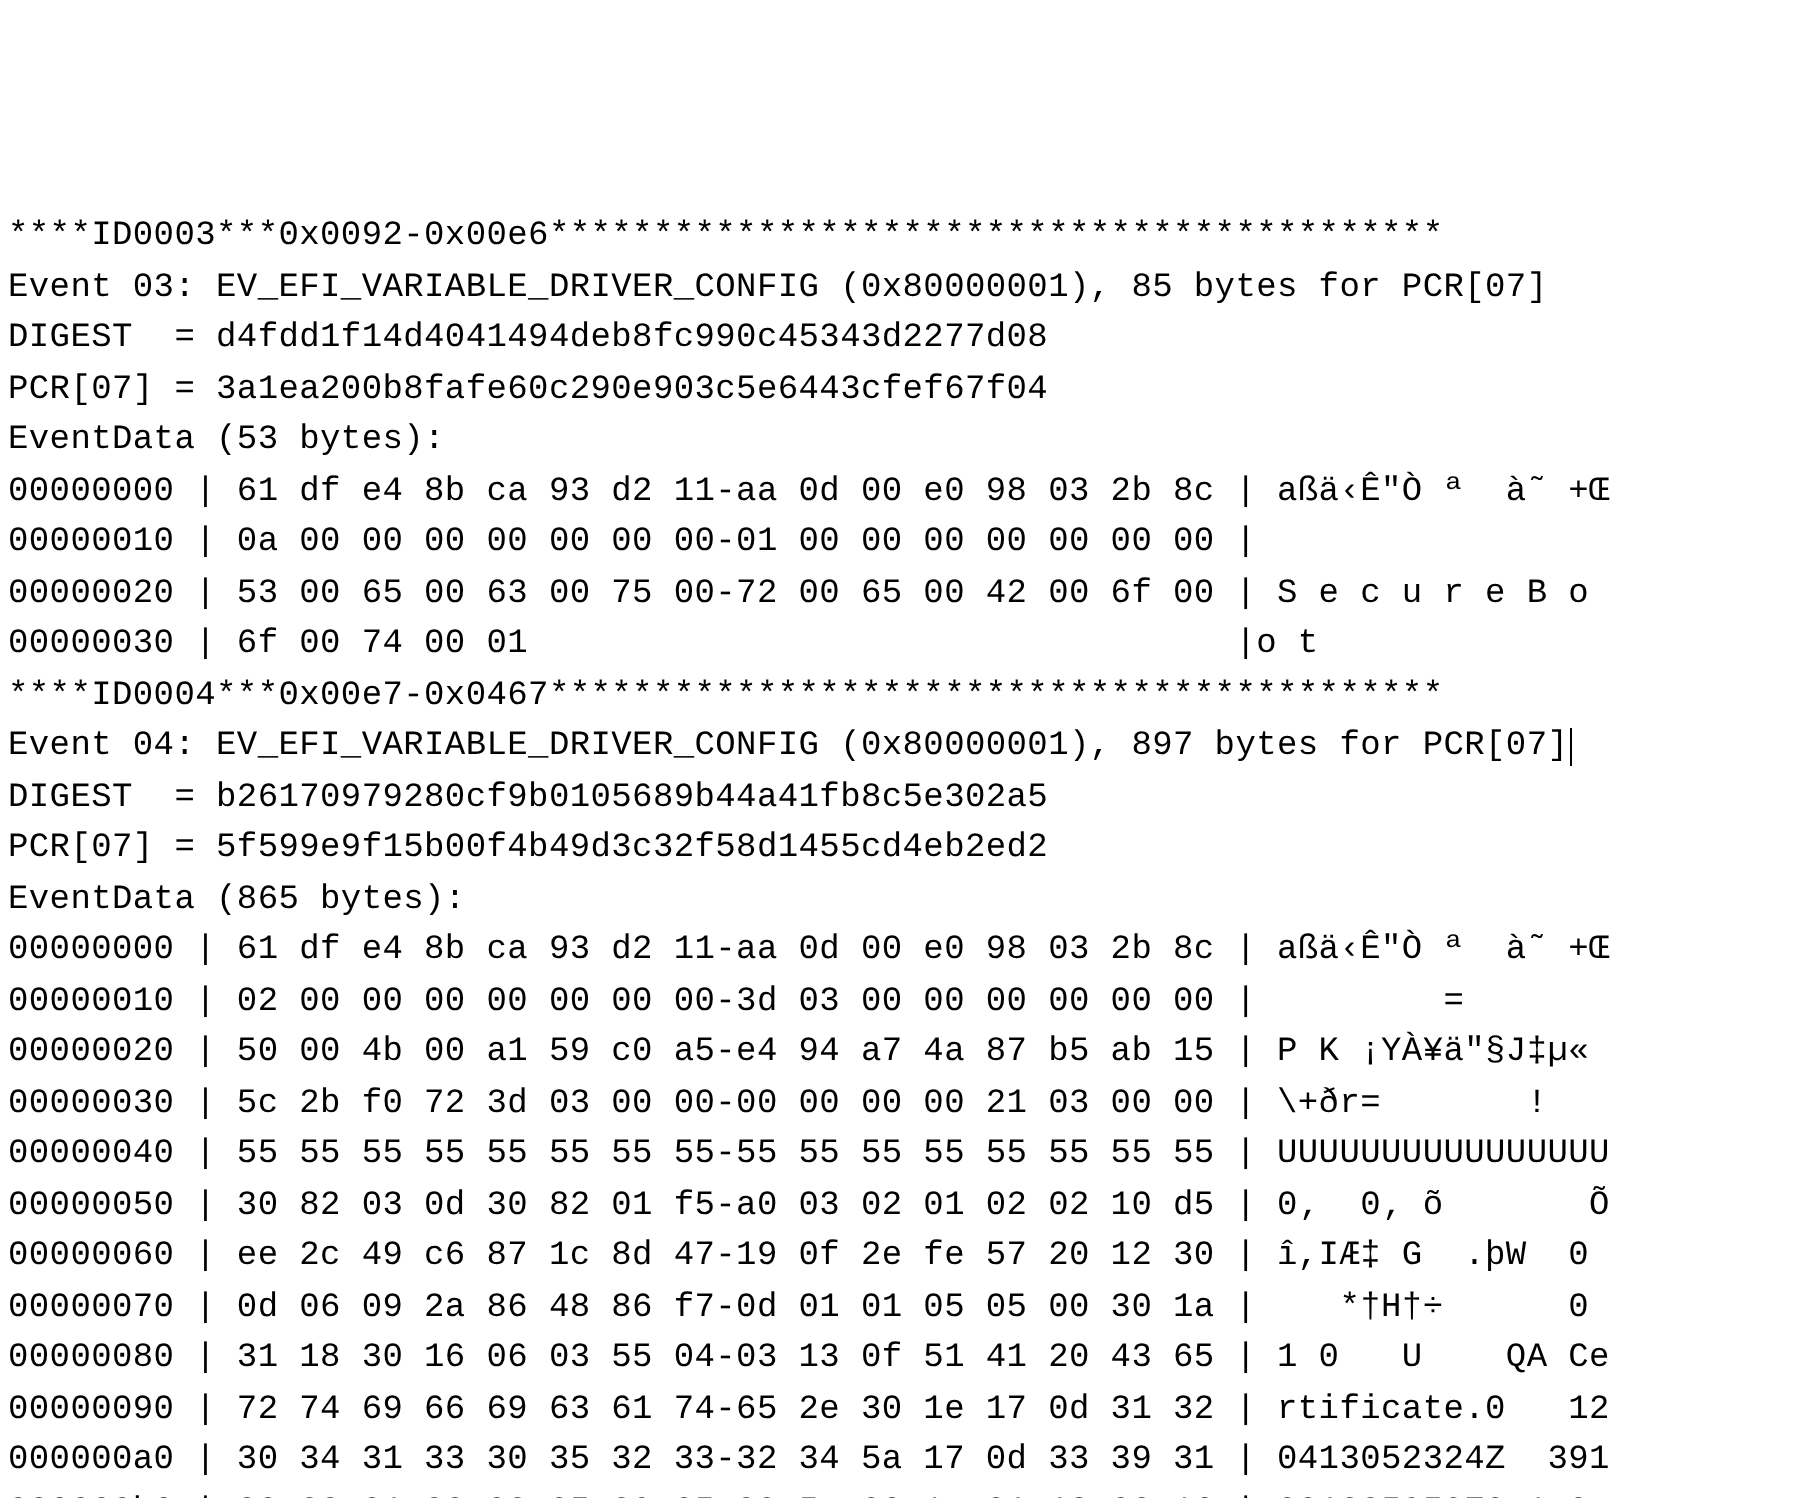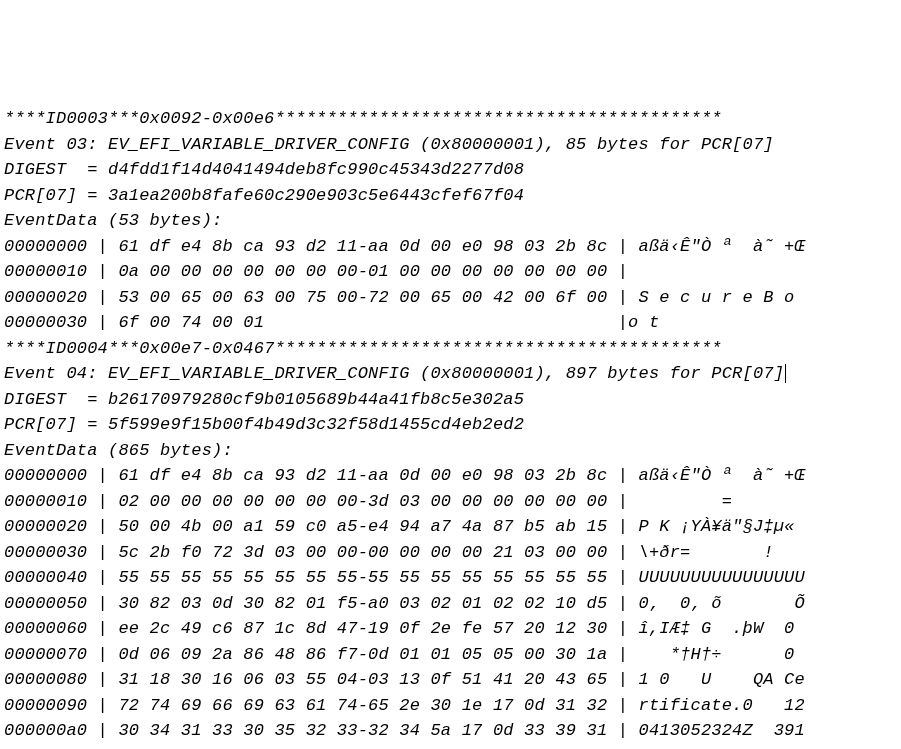--- a/index.html
+++ b/index.html
@@ -6,21 +6,21 @@
       font-family: 'Consolas', 'Courier New', monospace;
       font-size: 17px;
       line-height: 1.5;
       background: white;
       color: black;
       margin: 0;
       padding: 4px;
       white-space: pre;
       letter-spacing: 0.2px;
     }
-    .ln { display: block; font-style: italic; }
+    .ln { display: block; }
     .cursor-line::after {
       content: '';
       border-right: 1px solid black;
       margin-left: 1px;
     }
   </style>
 </head>
 <body>
 
 

